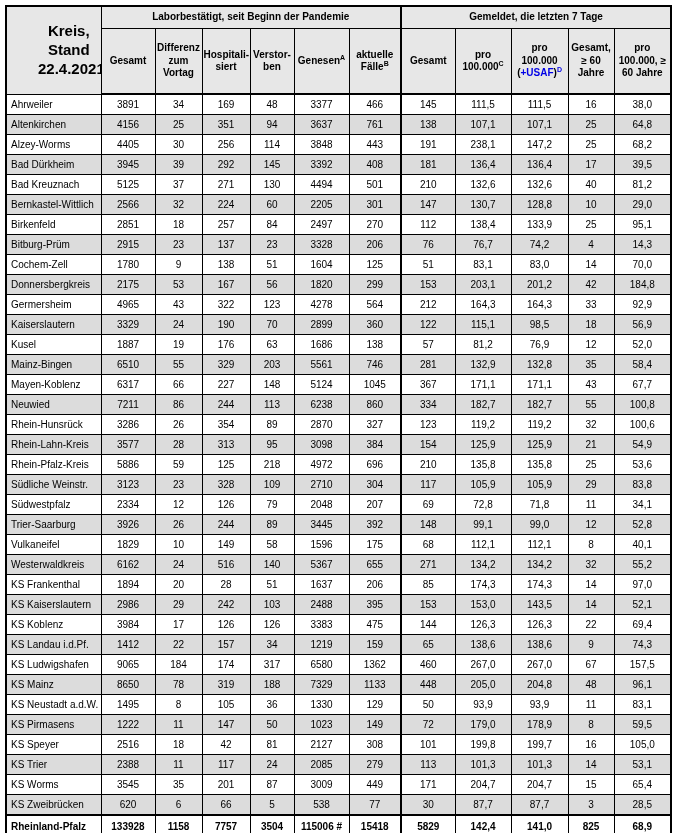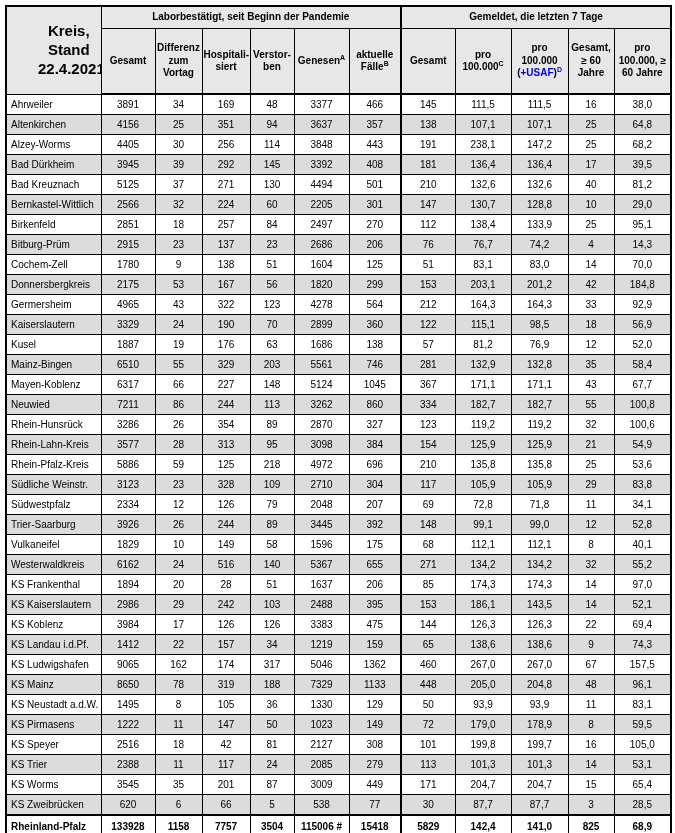--- a/index.html
+++ b/index.html
@@ -82,21 +82,21 @@
           <td>16</td>
           <td>38,0</td>
         </tr>
         <tr>
           <td class="kreis-cell">Altenkirchen</td>
           <td>4156</td>
           <td>25</td>
           <td>351</td>
           <td>94</td>
           <td>3637</td>
-          <td>357</td>
+          <td>761</td>
           <td class="grp2">138</td>
           <td>107,1</td>
           <td>107,1</td>
           <td>25</td>
           <td>64,8</td>
         </tr>
         <tr>
           <td class="kreis-cell">Alzey-Worms</td>
           <td>4405</td>
           <td>30</td>
@@ -165,21 +165,21 @@
           <td>133,9</td>
           <td>25</td>
           <td>95,1</td>
         </tr>
         <tr>
           <td class="kreis-cell">Bitburg-Prüm</td>
           <td>2915</td>
           <td>23</td>
           <td>137</td>
           <td>23</td>
-          <td>2686</td>
+          <td>3328</td>
           <td>206</td>
           <td class="grp2">76</td>
           <td>76,7</td>
           <td>74,2</td>
           <td>4</td>
           <td>14,3</td>
         </tr>
         <tr>
           <td class="kreis-cell">Cochem-Zell</td>
           <td>1780</td>
@@ -277,21 +277,21 @@
           <td>171,1</td>
           <td>43</td>
           <td>67,7</td>
         </tr>
         <tr>
           <td class="kreis-cell">Neuwied</td>
           <td>7211</td>
           <td>86</td>
           <td>244</td>
           <td>113</td>
-          <td>3262</td>
+          <td>6238</td>
           <td>860</td>
           <td class="grp2">334</td>
           <td>182,7</td>
           <td>182,7</td>
           <td>55</td>
           <td>100,8</td>
         </tr>
         <tr>
           <td class="kreis-cell">Rhein-Hunsrück</td>
           <td>3286</td>
@@ -420,21 +420,21 @@
         </tr>
         <tr>
           <td class="kreis-cell">KS Kaiserslautern</td>
           <td>2986</td>
           <td>29</td>
           <td>242</td>
           <td>103</td>
           <td>2488</td>
           <td>395</td>
           <td class="grp2">153</td>
-          <td>186,1</td>
+          <td>153,0</td>
           <td>143,5</td>
           <td>14</td>
           <td>52,1</td>
         </tr>
         <tr>
           <td class="kreis-cell">KS Koblenz</td>
           <td>3984</td>
           <td>17</td>
           <td>126</td>
           <td>126</td>
@@ -456,24 +456,24 @@
           <td>159</td>
           <td class="grp2">65</td>
           <td>138,6</td>
           <td>138,6</td>
           <td>9</td>
           <td>74,3</td>
         </tr>
         <tr>
           <td class="kreis-cell">KS Ludwigshafen</td>
           <td>9065</td>
-          <td>162</td>
+          <td>184</td>
           <td>174</td>
           <td>317</td>
-          <td>5046</td>
+          <td>6580</td>
           <td>1362</td>
           <td class="grp2">460</td>
           <td>267,0</td>
           <td>267,0</td>
           <td>67</td>
           <td>157,5</td>
         </tr>
         <tr>
           <td class="kreis-cell">KS Mainz</td>
           <td>8650</td>

